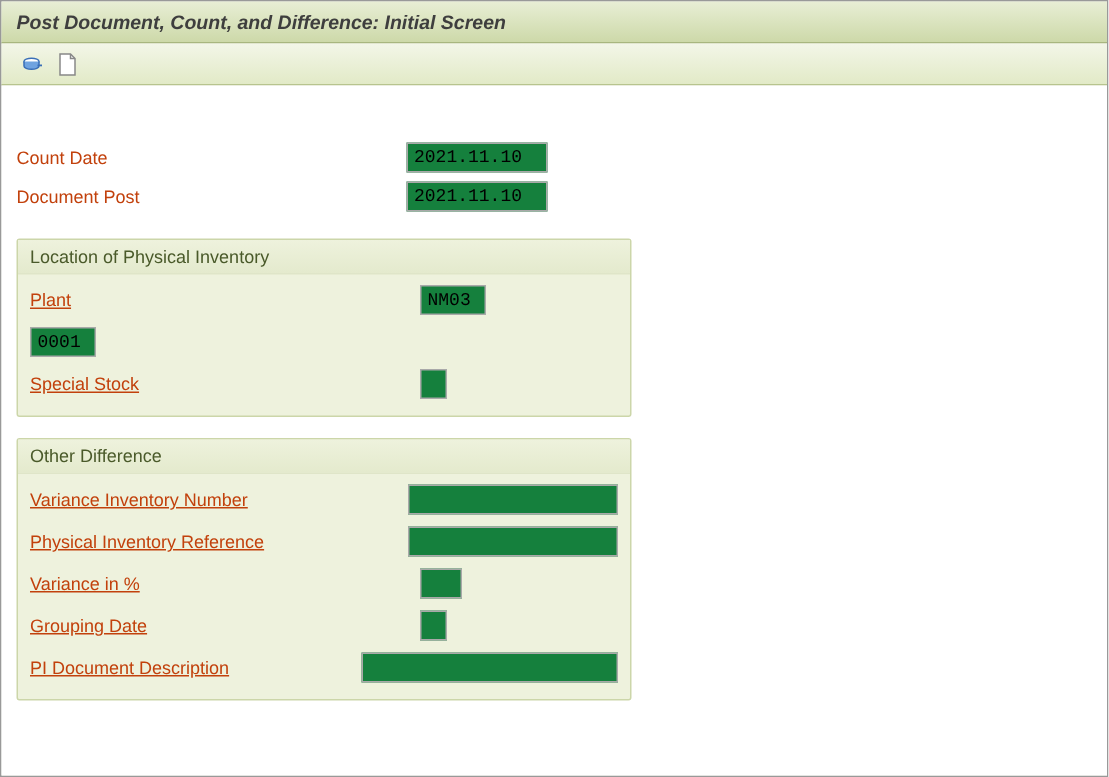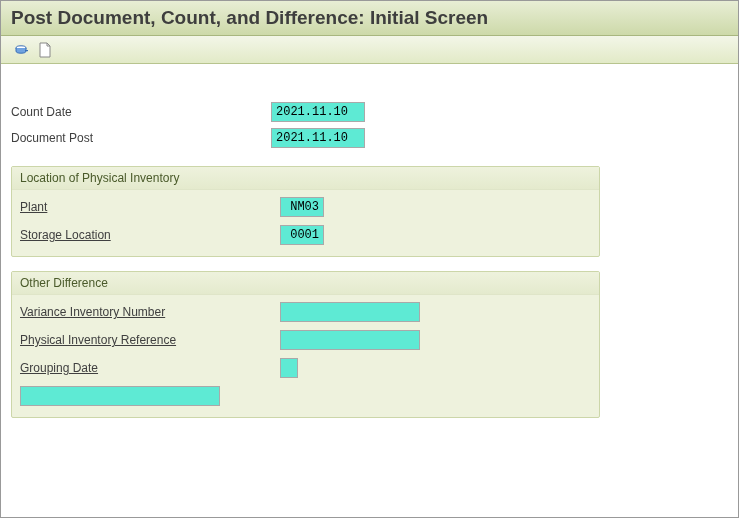--- a/index.html
+++ b/index.html
@@ -16,65 +16,66 @@
     background: #f5f7ee;
     display: flex; flex-direction: column;
   }
   .title-bar {
     background: linear-gradient(#e8eed5, #cdd9a9);
     border-bottom: 1px solid #a8b67f;
     padding: 6px 10px;
   }
   .title-bar h1 {
     margin: 0;
-    font-size: 19px;
+    font-size: 13px;
+    font-style: italic;
     font-weight: bold;
     color: #3e3e3e;
   }
   .toolbar {
     background: linear-gradient(#f3f6e8, #e2eac7);
     border-bottom: 1px solid #b7c48e;
     padding: 4px 12px;
     display: flex; gap: 8px; align-items: center;
     height: 28px;
   }
   .tb-icon { width:16px; height:16px; display:inline-flex; align-items:center; justify-content:center; }
   .content {
     flex: 1;
     background: #fff;
     padding: 8px 10px 10px 10px;
     overflow: auto;
   }
   .top-fields { margin: 28px 0 16px 0; }
   .row { display:flex; align-items:center; height:24px; }
   .row + .row { margin-top: 2px; }
-  .lbl { width: 260px; color:#404040; }
+  .lbl { width: 260px; color:#c2410c; }
   input.txt {
     font-family: "Courier New", monospace;
     font-size: 12px;
     padding: 4px 4px;
     border: 1px solid #a9a9a9;
-    background: #5eead4;
+    background: #15803d;
     height: 20px;
   }
   .w-date { width: 94px; }
-  .w-plant { width: 44px; text-align: right; }
+  .w-plant { width: 44px; }
   .w-med { width: 140px; }
   .w-small { width: 28px; }
   .w-tiny { width: 18px; }
   .w-desc { width: 200px; }
   .highlight {
     background: #c6e3ff;
     color: #000;
   }
   .group {
     border: 1px solid #ccd6a9;
     background: #eef2dd;
     margin: 4px 0 14px 0;
-    width: 589px;
+    width: 410px;
     border-radius: 2px;
   }
   .group-title {
     padding: 4px 8px 4px 8px;
     color: #4a5a2a;
     background: linear-gradient(#eef2dd,#e4eacd);
     border-bottom: 1px solid #dfe5c8;
     font-size: 12px;
   }
   .group-body { padding: 4px 8px 8px 8px; }
@@ -120,41 +121,49 @@
     </div>
 
     <div class="group">
       <div class="group-title">Location of Physical Inventory</div>
       <div class="group-body">
         <div class="row">
           <div class="lbl">Plant</div>
           <input class="txt w-plant highlight" value="NM03" style="">
         </div>
         <div class="row">
-          <div class="lbl">Storage Location</div>
           <input class="txt w-plant" value="0001" style="">
+        </div>
+        <div class="row">
+          <div class="lbl">Special Stock</div>
+          <input class="txt w-tiny" value="" style="">
         </div>
       </div>
     </div>
 
     <div class="group">
       <div class="group-title">Other Difference</div>
       <div class="group-body">
         <div class="row">
           <div class="lbl">Variance Inventory Number</div>
           <input class="txt w-med" value="" style="">
         </div>
         <div class="row">
           <div class="lbl">Physical Inventory Reference</div>
           <input class="txt w-med" value="" style="">
         </div>
         <div class="row">
+          <div class="lbl">Variance in %</div>
+          <input class="txt w-small" value="" style="">
+        </div>
+        <div class="row">
           <div class="lbl">Grouping Date</div>
           <input class="txt w-tiny" value="" style="">
         </div>
         <div class="row">
+          <div class="lbl">PI Document Description</div>
           <input class="txt w-desc" value="" style="">
         </div>
       </div>
     </div>
 
   </div>
 </div>
 
 </body></html>

